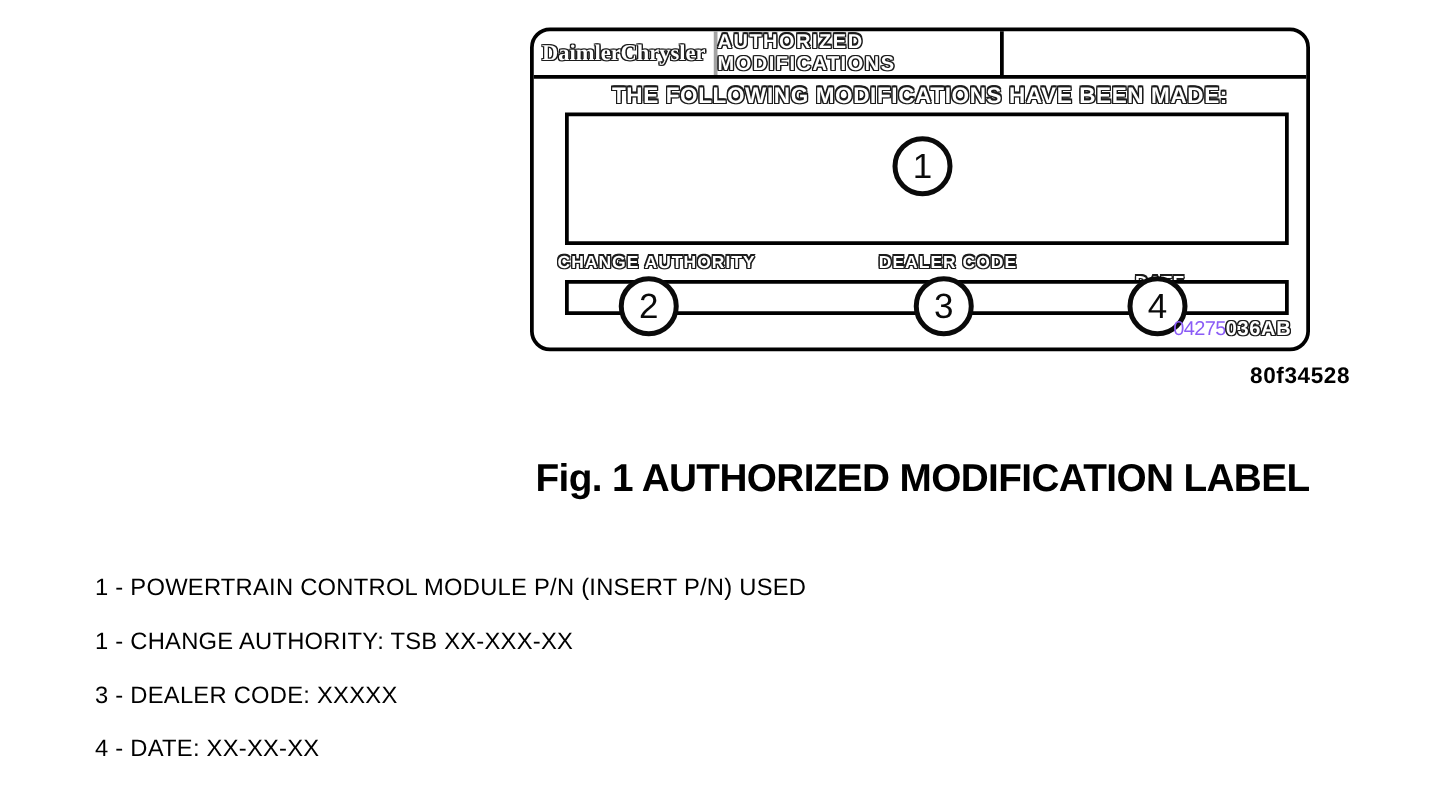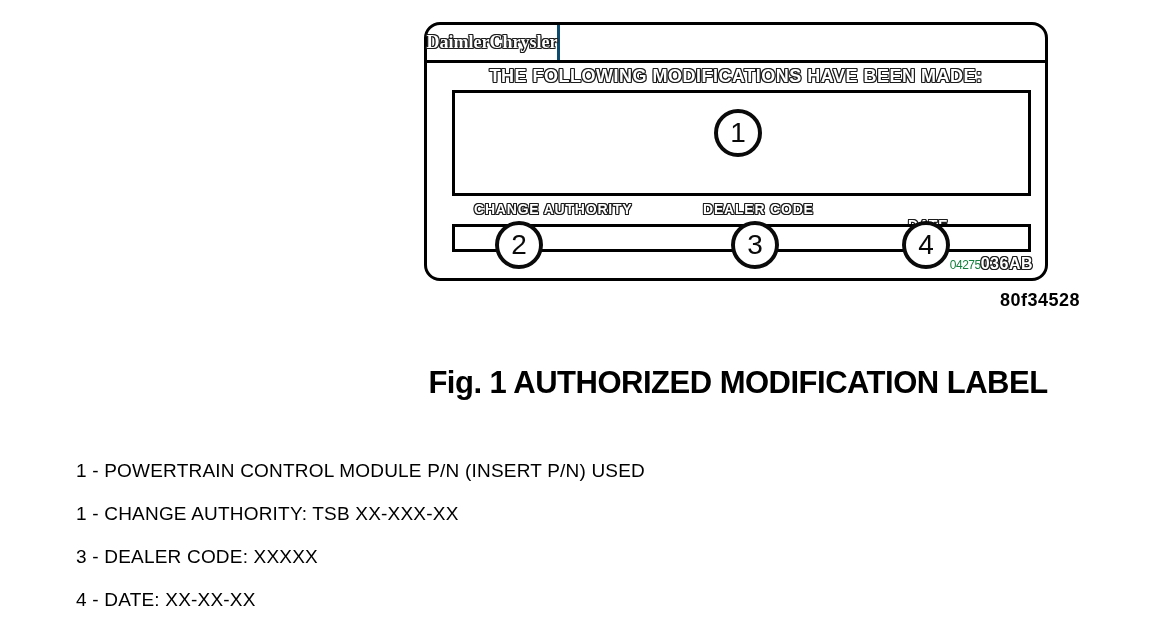--- a/index.html
+++ b/index.html
@@ -40,22 +40,22 @@
 
   .header-row {
     position: absolute;
     top: 0; left: 0; right: 0;
     height: 38px;
     display: flex;
     border-bottom: 3px solid #000;
     box-sizing: border-box;
   }
   .cell-brand {
-    width: 133px;
-    border-right: 3px solid #0c4a6e;
+    width: 147px;
+    border-right: 3px solid #a3a3a3;
     display: flex;
     align-items: center;
     justify-content: center;
     font-family: "Liberation Serif", serif;
     font-size: 18px;
     font-weight: bold;
     box-sizing: border-box;
   }
   .cell-title {
     width: 229px;
@@ -144,22 +144,22 @@
   }
 
   .part-number {
     position: absolute;
     right: 12px;
     top: 230px;
     z-index: 4;
     white-space: nowrap;
   }
   .part-number .pn-prefix {
-    font-size: 12px;
-    color: #15803d;
+    font-size: 16px;
+    color: #8b5cf6;
     letter-spacing: -0.5px;
   }
   .part-number .pn-suffix {
     font-size: 16px;
     font-weight: bold;
     letter-spacing: 0.5px;
   }
 
   .image-code {
     position: absolute;
@@ -198,31 +198,32 @@
     letter-spacing: 0.2px;
   }
 </style>
 </head>
 <body>
 
 <div class="label-outer">
 
   <div class="header-row">
     <div class="cell-brand hollow">DaimlerChrysler</div>
+    <div class="cell-title hollow">AUTHORIZED MODIFICATIONS</div>
   </div>
 
   <div class="subheader hollow">THE FOLLOWING MODIFICATIONS HAVE BEEN MADE:</div>
 
   <div class="big-box"></div>
 
   <div class="callout" style="left: 287px; top: 84px;">
     <span>1</span>
   </div>
 
-  <div class="field-label hollow" style="left: 19px; margin-left: 28px;">CHANGE AUTHORITY</div>
+  <div class="field-label hollow" style="left: 19px;">CHANGE AUTHORITY</div>
   <div class="field-label hollow" style="left: 276px;">DEALER CODE</div>
   <div class="field-label hollow" style="left: 481px; margin-top: 16px;">DATE</div>
 
   <div class="bottom-box"></div>
 
   <div class="callout" style="left: 68px; top: 196px;">
     <span>2</span>
   </div>
   <div class="callout" style="left: 304px; top: 196px;">
     <span>3</span>

